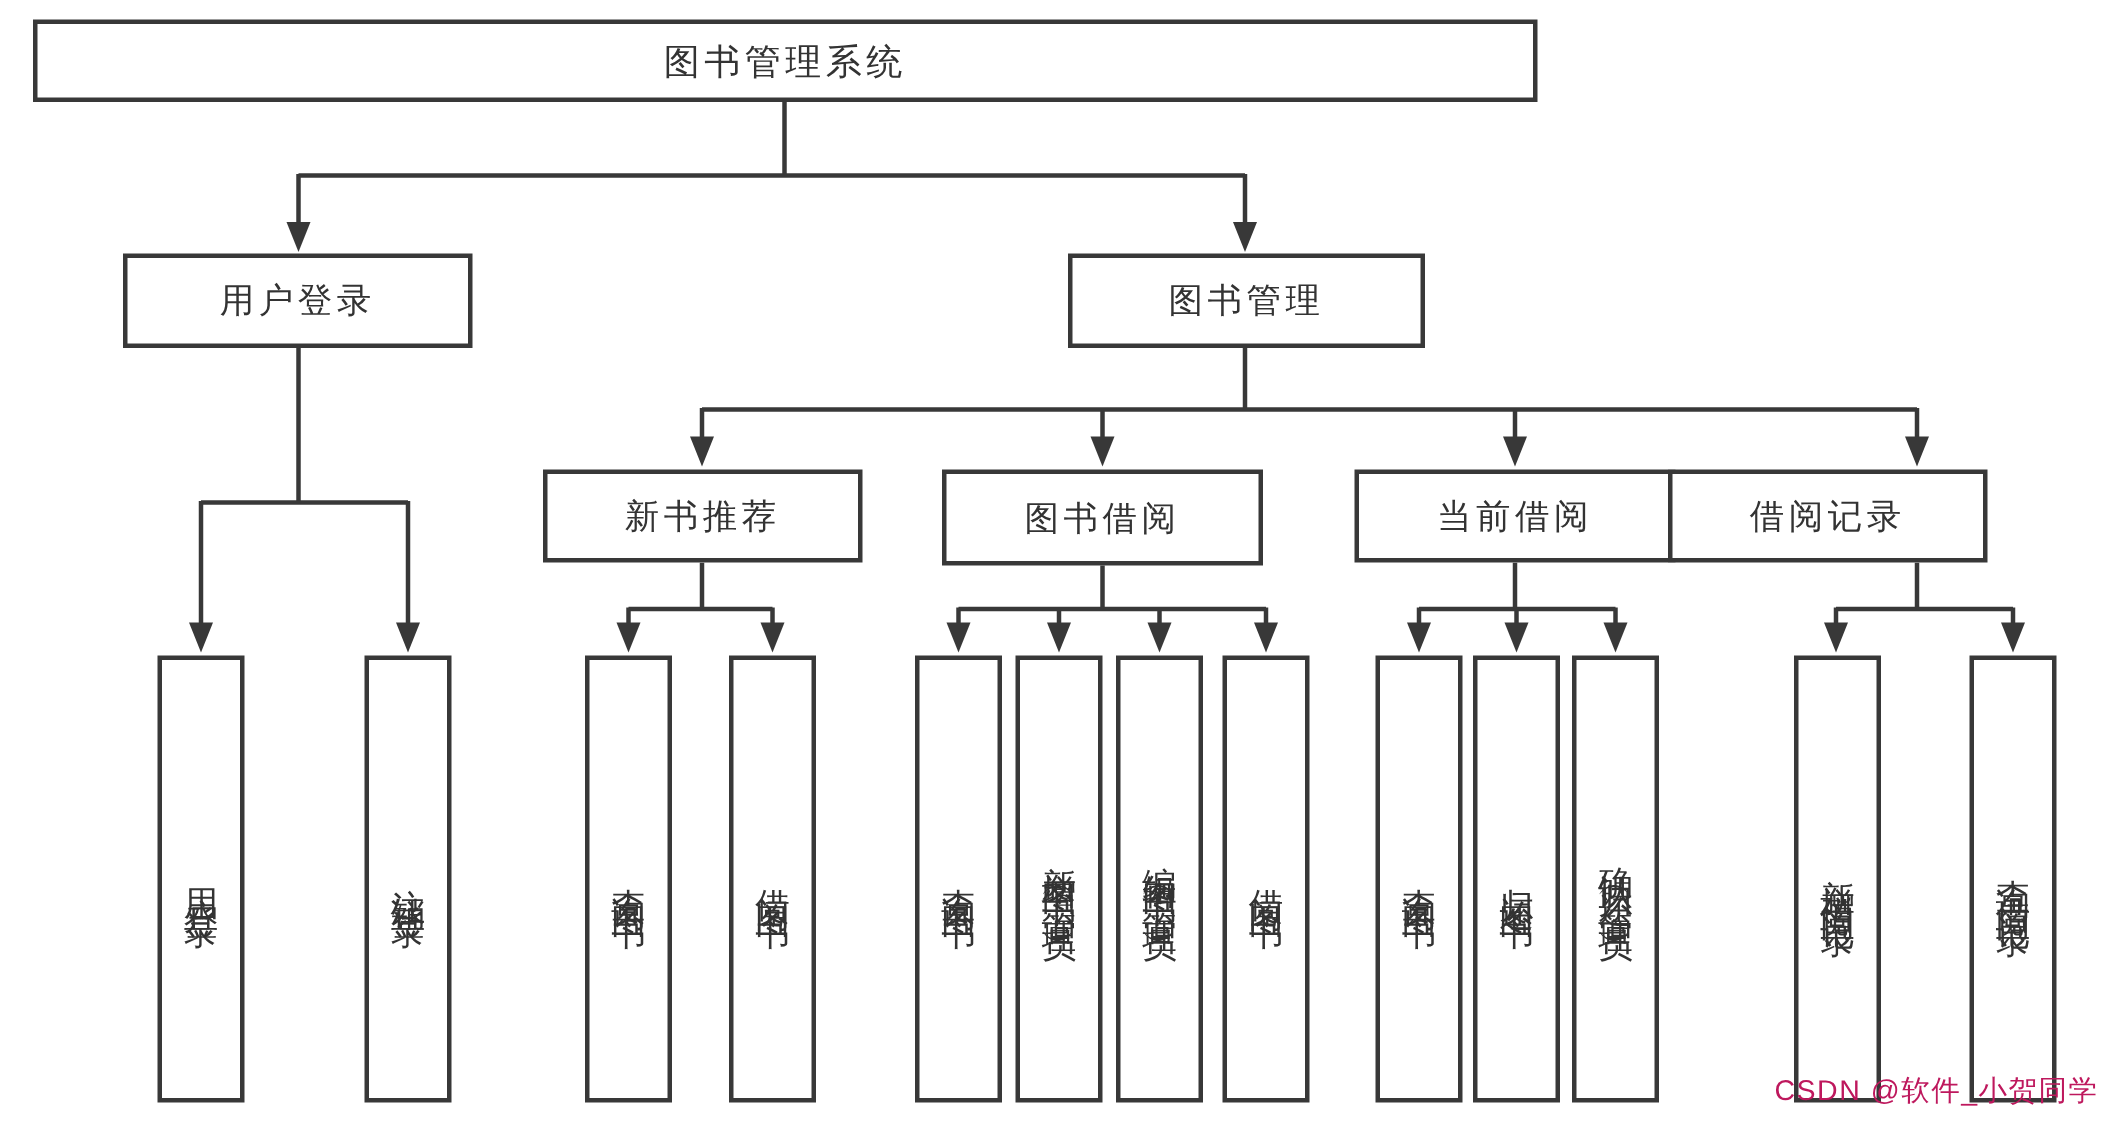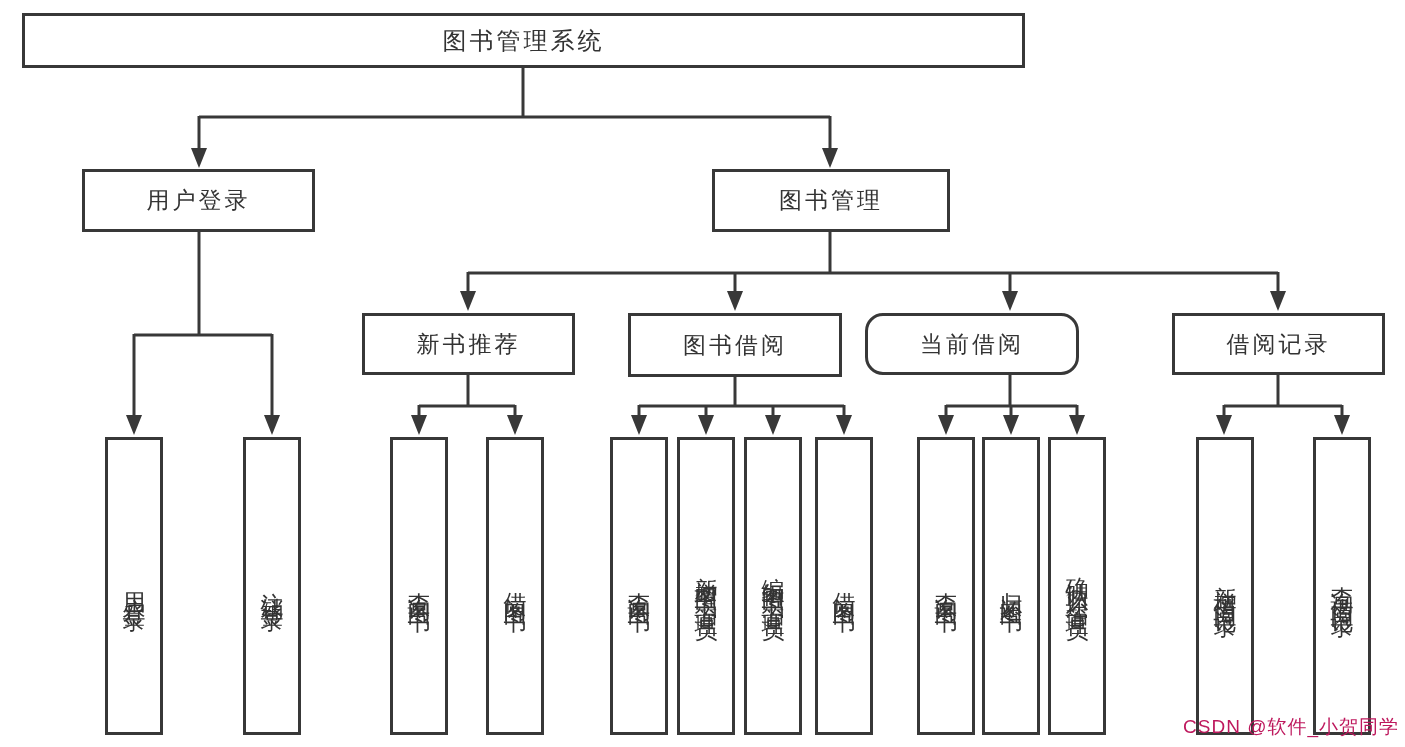--- a/index.html
+++ b/index.html
@@ -151,24 +151,24 @@
   <div class="node h" style="left:712px; top:169px; width:238px; height:63px;">
     <span>图书管理</span>
   </div>
 
   <div class="node h" style="left:362px; top:313px; width:213px; height:62px;">
     <span>新书推荐</span>
   </div>
   <div class="node h" style="left:628px; top:313px; width:214px; height:64px;">
     <span>图书借阅</span>
   </div>
-  <div class="node h" style="left:865px; top:313px; width:214px; height:62px;border-radius:18px;">
+  <div class="node h" style="left:903px; top:313px; width:214px; height:62px;">
     <span>当前借阅</span>
   </div>
-  <div class="node h" style="left:1172px; top:313px; width:213px; height:62px;">
+  <div class="node h" style="left:1112px; top:313px; width:213px; height:62px;">
     <span>借阅记录</span>
   </div>
 
   <div class="node leaf" style="left:105px;">
     <span class="vtext">用户登录</span>
   </div>
   <div class="node leaf" style="left:243px;">
     <span class="vtext">注销登录</span>
   </div>
   <div class="node leaf" style="left:390px;">

